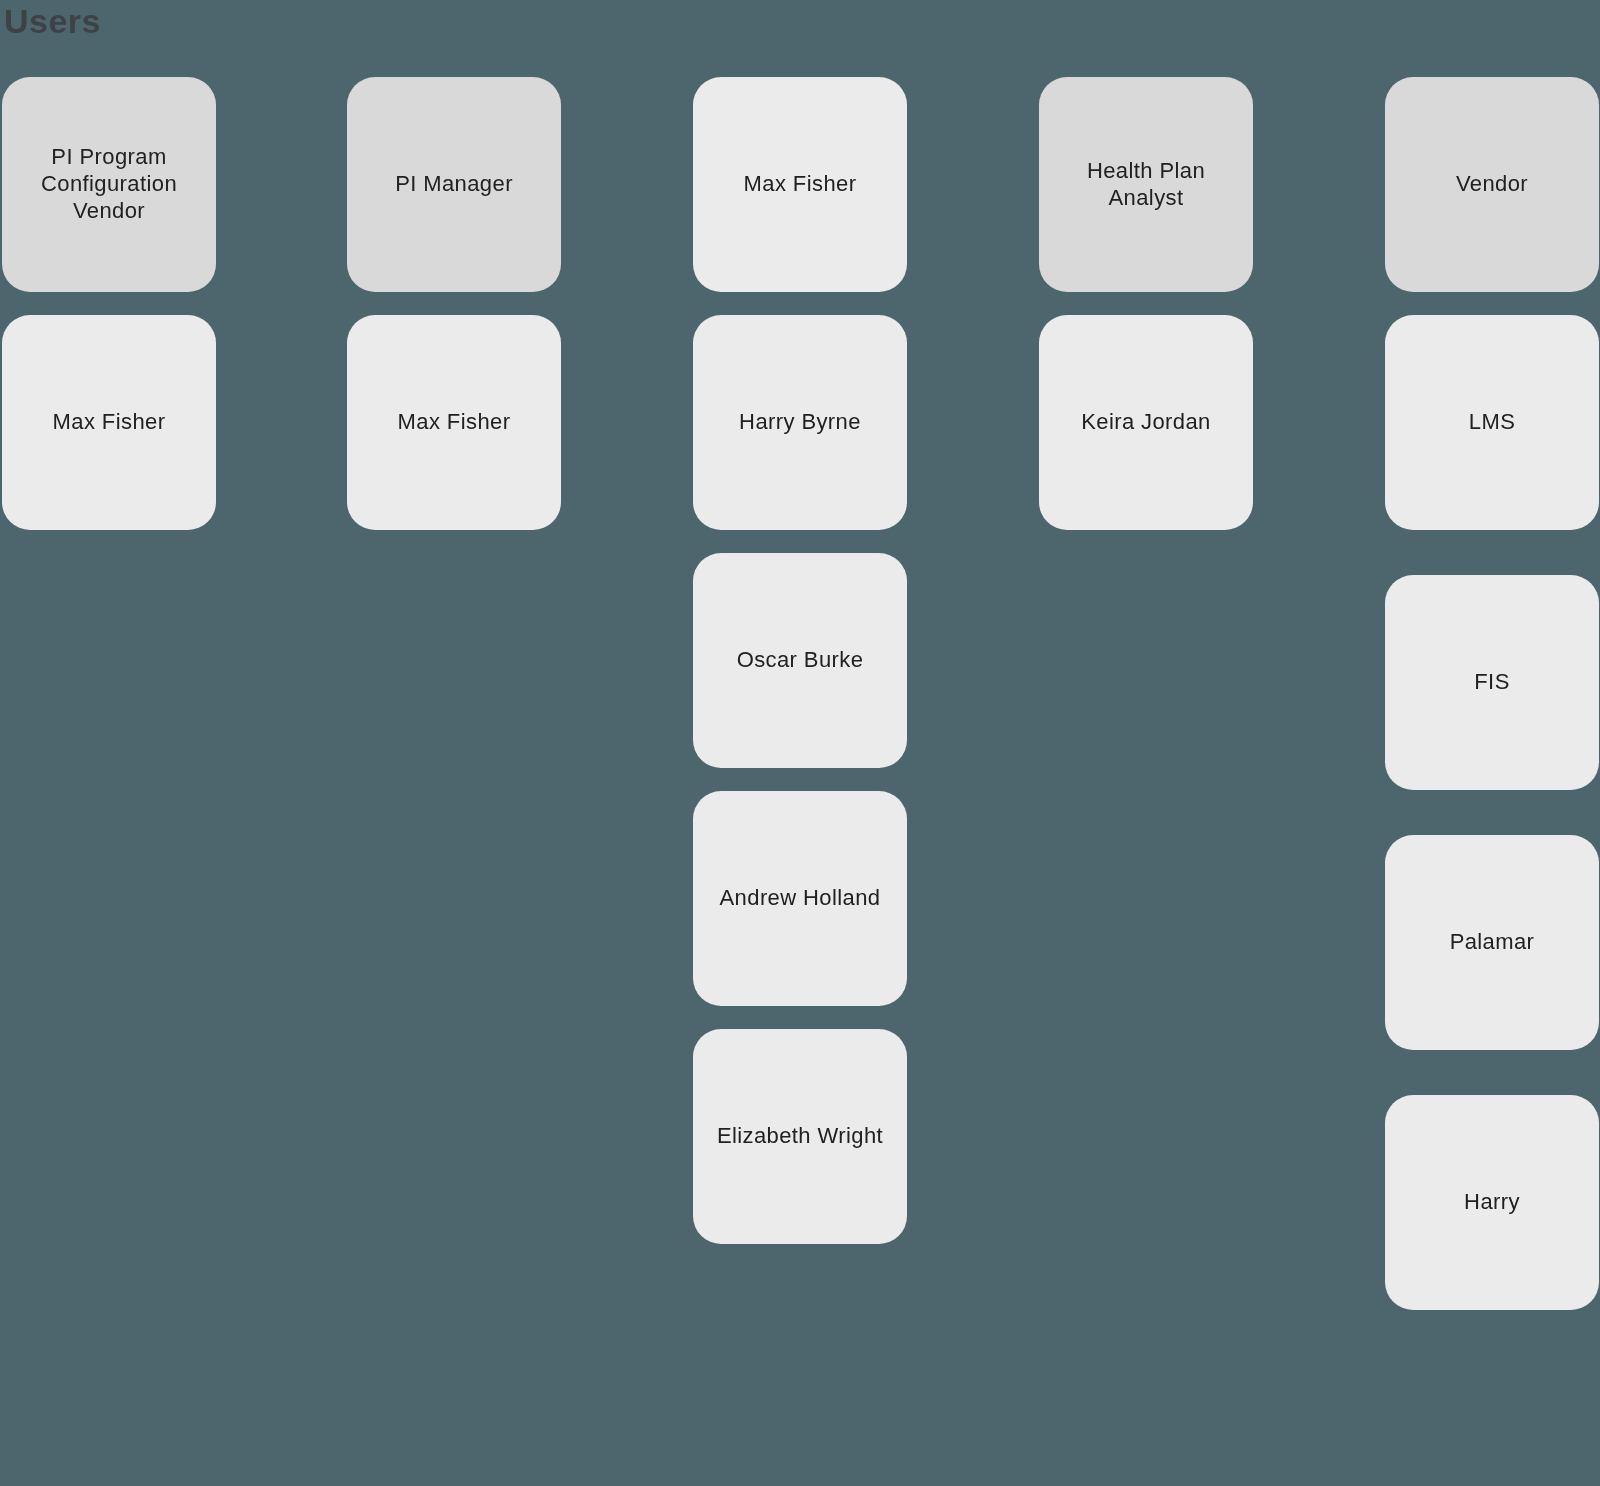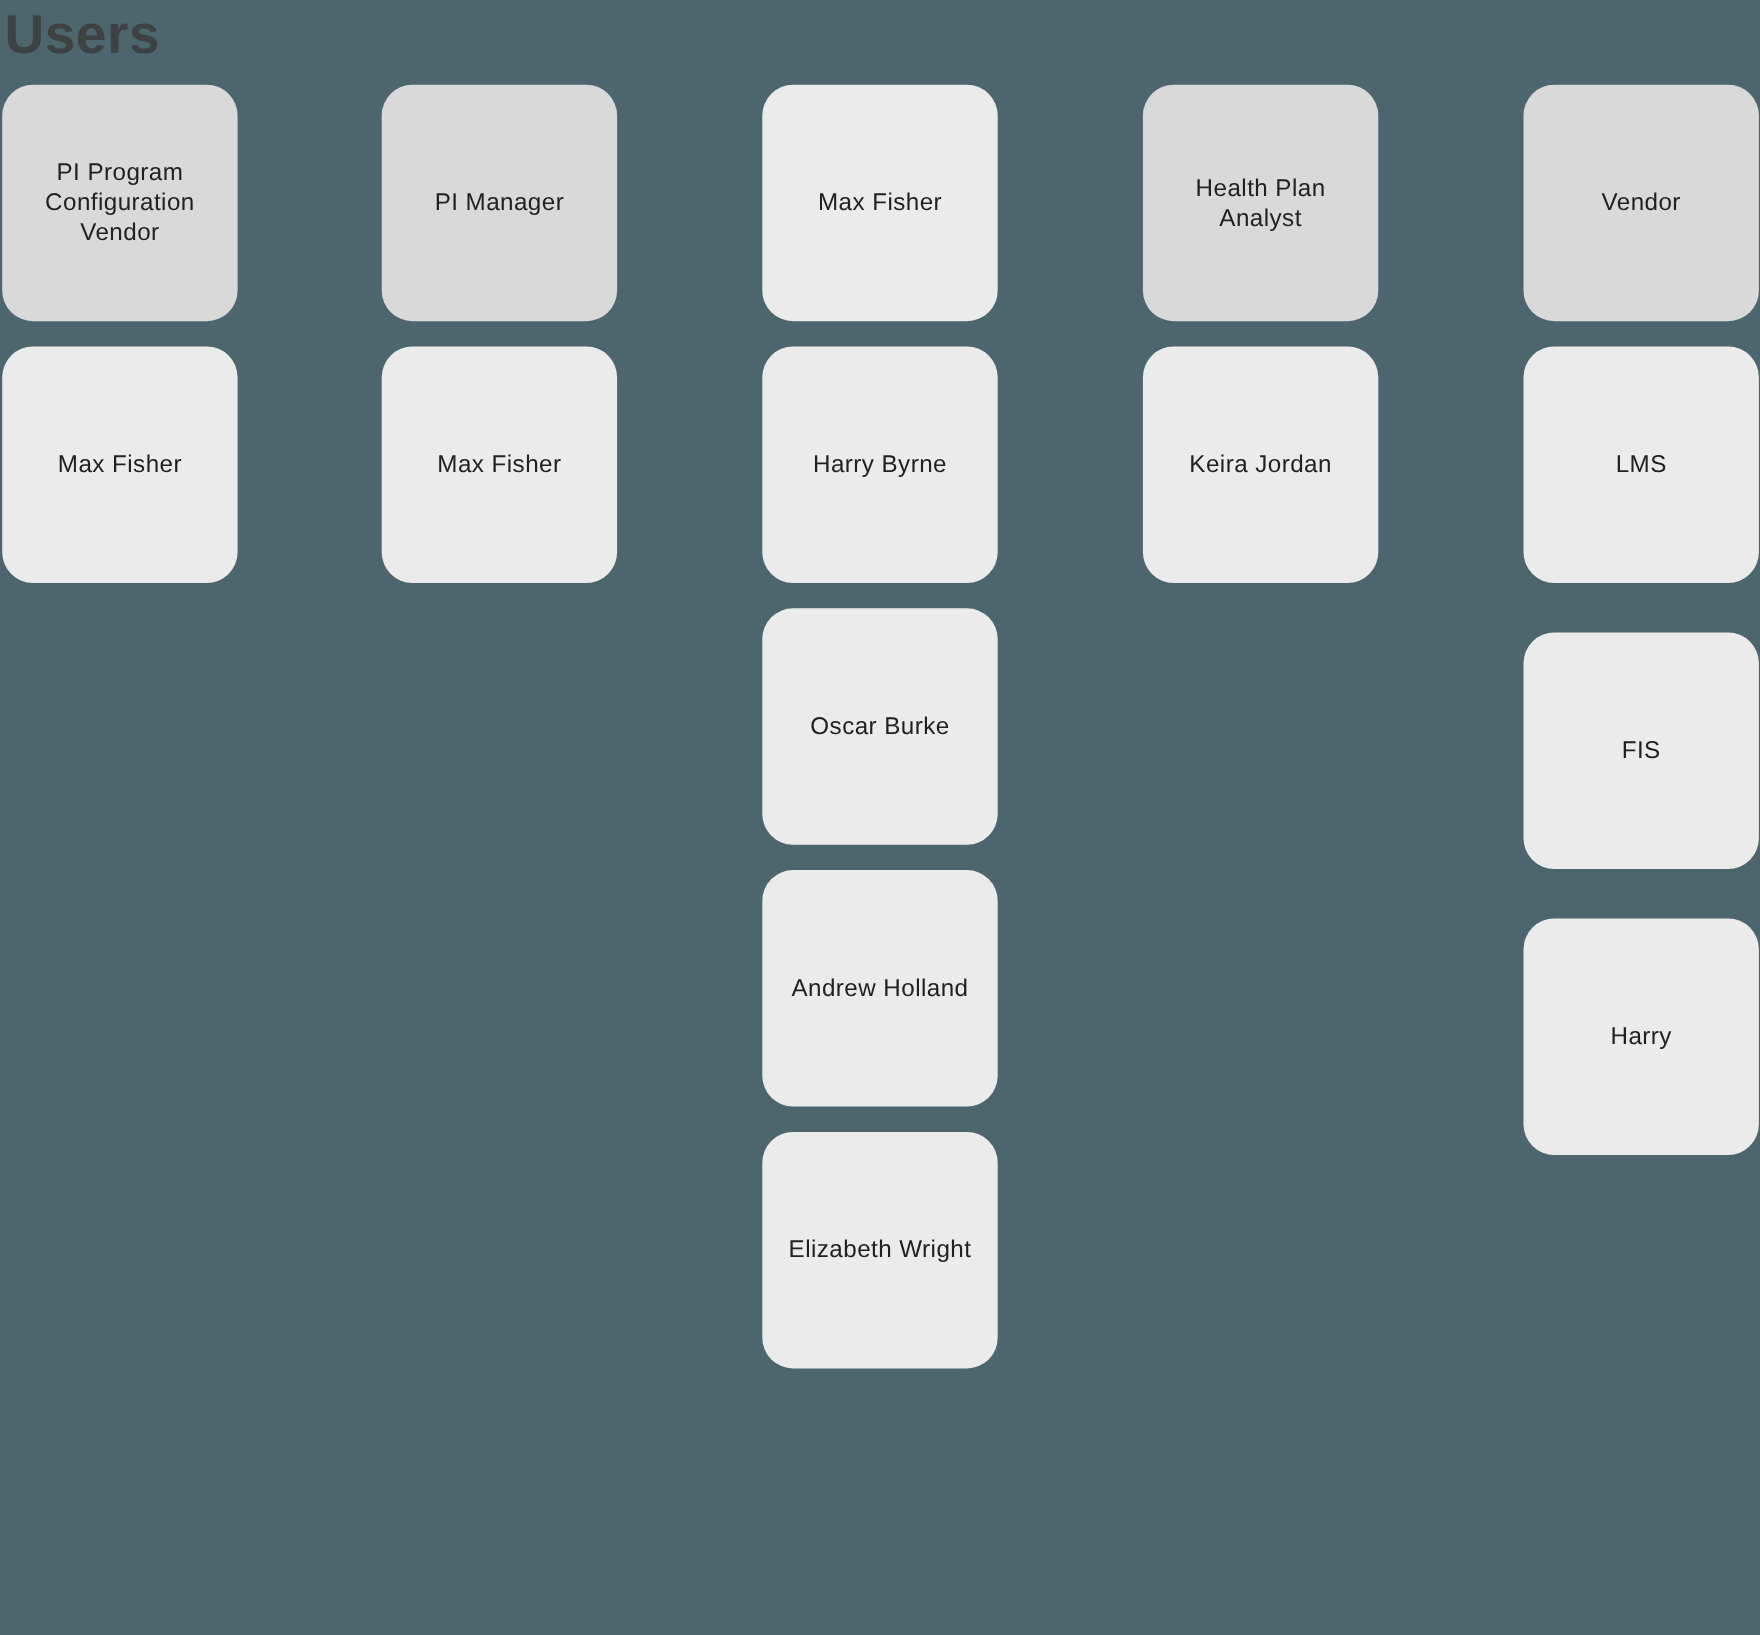--- a/index.html
+++ b/index.html
@@ -19,21 +19,21 @@
   }
   .canvas {
     position: relative;
     width: 1600px;
     height: 1486px;
   }
   .board-title {
     position: absolute;
     left: 4px;
     top: 2px;
-    font-size: 50px;
+    font-size: 34px;
     font-weight: 700;
     color: var(--title-text);
     letter-spacing: 0.5px;
   }
   .column {
     position: absolute;
     top: 77px;
     width: 214px;
     display: flex;
     flex-direction: column;
@@ -122,17 +122,20 @@
     <div class="card header">
       <span class="card-label">Vendor</span>
     </div>
     <div class="card member">
       <span class="card-label">LMS</span>
     </div>
     <div class="card member">
       <span class="card-label">FIS</span>
     </div>
     <div class="card member">
+      <span class="card-label">Palamar</span>
+    </div>
+    <div class="card member">
       <span class="card-label">Harry</span>
     </div>
   </div>
 
 </div>
 
 </body></html>

